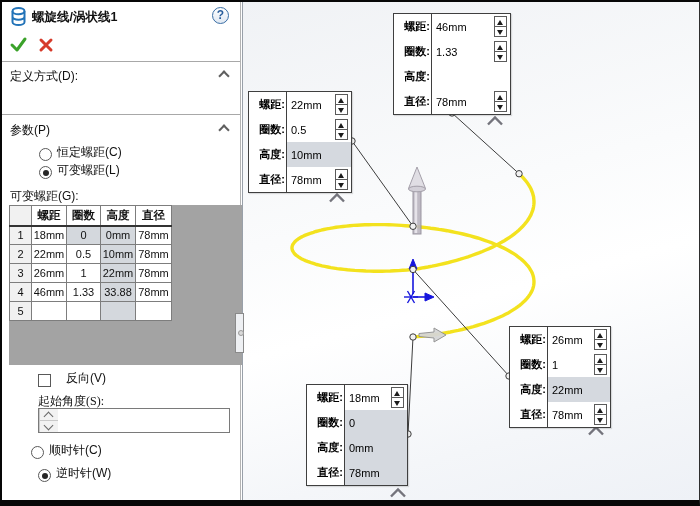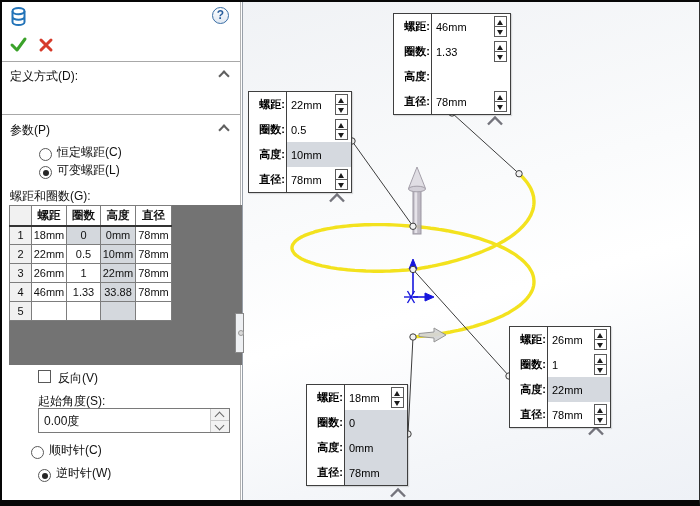--- a/index.html
+++ b/index.html
@@ -19,34 +19,34 @@
   .caret{display:inline-block;width:8px;height:8px;border-style:solid;border-color:#5f5f5f;border-width:2px 2px 0 0;}
   .caret.up{transform:rotate(-45deg);}
   .caret.down{transform:rotate(135deg);}
   .sect-caret{position:absolute;right:12px;}
   .dropdown{position:absolute;left:37px;top:85px;width:191px;height:21px;border:1px solid #8e8e8e;background:linear-gradient(#f7f7f7,#ededed);padding:2px 18px 0 6px;font-size:12px;}
   .dd-caret{position:absolute;right:7px;top:5px;}
   .radio-row{position:absolute;left:37px;display:flex;align-items:flex-end;gap:5px;}
   .radio{width:13px;height:13px;border:1px solid #595959;border-radius:50%;background:#fff;position:relative;flex:0 0 13px;}
   .radio.sel::after{content:"";position:absolute;left:2.5px;top:2.5px;width:6px;height:6px;border-radius:50%;background:#262626;}
   .rp-label{position:absolute;left:8px;top:186px;}
-  .twidget{position:absolute;left:7px;top:203px;width:268px;height:160px;background:#737373;}
+  .twidget{position:absolute;left:7px;top:203px;width:268px;height:160px;background:#a3a3a3;}
   table.rtable{border-collapse:collapse;background:#fff;font-size:11px;}
   table.rtable th,table.rtable td{border:1px solid #7d7d7d;text-align:center;padding:0;height:19px;overflow:hidden;white-space:nowrap;}
   table.rtable th{height:20px;font-weight:bold;font-size:11.5px;background:#fff;border-bottom:2px solid #333;}
   table.rtable .c0{width:22px;}
   table.rtable .c1{width:35px;}
   table.rtable .c2{width:34px;margin-top:42px;}
   table.rtable .c3{width:35px;}
   table.rtable .c4{width:36px;}
   table.rtable .rn,table.rtable .corner{background:#f1f1f1;}
   table.rtable td.dis{background:#d4d8dd;}
-  .chk-row{position:absolute;left:36px;top:368px;display:flex;align-items:flex-start;gap:7px;}
+  .chk-row{position:absolute;left:36px;top:368px;display:flex;align-items:flex-end;gap:15px;}
   .chkbox{width:13px;height:13px;border:1px solid #595959;background:#fff;flex:0 0 13px;}
-  .sa-label{position:absolute;left:36px;top:391px;}
+  .sa-label{position:absolute;left:36px;top:391px;font-family:Liberation Serif, serif;}
   .spinbox{position:absolute;left:36px;top:406px;width:192px;height:25px;border:1px solid #7a7a7a;background:#fff;display:flex;}
   .spinbox .val{flex:1;padding:4px 0 0 5px;font-size:12px;}
   .spincol{width:19px;border-left:1px solid #c9c9c9;display:flex;flex-direction:column;}
   .spincol .sb{flex:1;background:#f2f2f2;position:relative;}
   .spincol .sb+.sb{border-top:1px solid #c9c9c9;}
   .spincol .sb i{position:absolute;left:5px;width:7px;height:7px;border-style:solid;border-color:#666;border-width:1.6px 1.6px 0 0;}
   .spincol .sb i.u{top:4px;transform:rotate(-45deg);}
   .spincol .sb i.d{top:1px;transform:rotate(135deg);}
   
   .viewport{position:absolute;left:240px;top:0;width:457px;height:498px;border-left:1px solid #99a0a9;
@@ -74,20 +74,21 @@
 </head>
 <body>
 
 <div class="window">
 
   <div class="panel">
     <svg class="helix-ico" width="19" height="22" viewBox="0 0 19 22">
       <path d="M15.5 5.2a6 3.1 0 1 1-12 0 6 3.1 0 0 1 12 0" fill="none" stroke="#2273b8" stroke-width="2"></path>
       <path d="M3.5 5.2v5.4a6 3.1 0 0 0 12 0V5.2M3.5 10.6v5.4a6 3.1 0 0 0 12 0v-5.4" fill="none" stroke="#2273b8" stroke-width="2"></path>
     </svg>
+    <div class="pm-title">螺旋线/涡状线1</div>
     <div class="help-ico">?</div>
 
     <svg class="ok-ico" width="20" height="20" viewBox="0 0 20 20">
       <polyline points="3,10 8,15 16,4" fill="none" stroke="#3ba22a" stroke-width="3" stroke-linecap="round" stroke-linejoin="round"></polyline>
     </svg>
     <svg class="cancel-ico" width="20" height="20" viewBox="0 0 20 20">
       <path d="M5 5 L15 15 M15 5 L5 15" stroke="#d63a2a" stroke-width="3" stroke-linecap="round"></path>
     </svg>
     <div class="sep1"></div>
 
@@ -100,21 +101,21 @@
 
     <div class="radio-row" style="top:142px">
       <span class="radio"></span>
       <span>恒定螺距(C)</span>
     </div>
     <div class="radio-row" style="top:160px">
       <span class="radio sel"></span>
       <span>可变螺距(L)</span>
     </div>
 
-    <div class="rp-label">螺距和圈数(G):</div>
+    <div class="rp-label">可变螺距(G):</div>
 
     <div class="twidget">
       <table class="rtable">
         <tbody>
             <tr>
           <th class="c0 corner"></th>
           <th class="c1">螺距</th>
           <th class="c2">圈数</th>
           <th class="c3">高度</th>
           <th class="c4">直径</th>
@@ -157,21 +158,20 @@
       </tbody>
         </table>
     </div>
 
     <div class="chk-row">
       <span class="chkbox"></span>
       <span>反向(V)</span>
     </div>
     <div class="sa-label">起始角度(S):</div>
     <div class="spinbox">
-      <span class="val">0.00度</span>
       <span class="spincol">
         <span class="sb">
             <i class="u"></i>
           </span>
         <span class="sb">
             <i class="d"></i>
           </span>
       </span>
     </div>
     <div class="radio-row" style="top:440px;left:29px">

